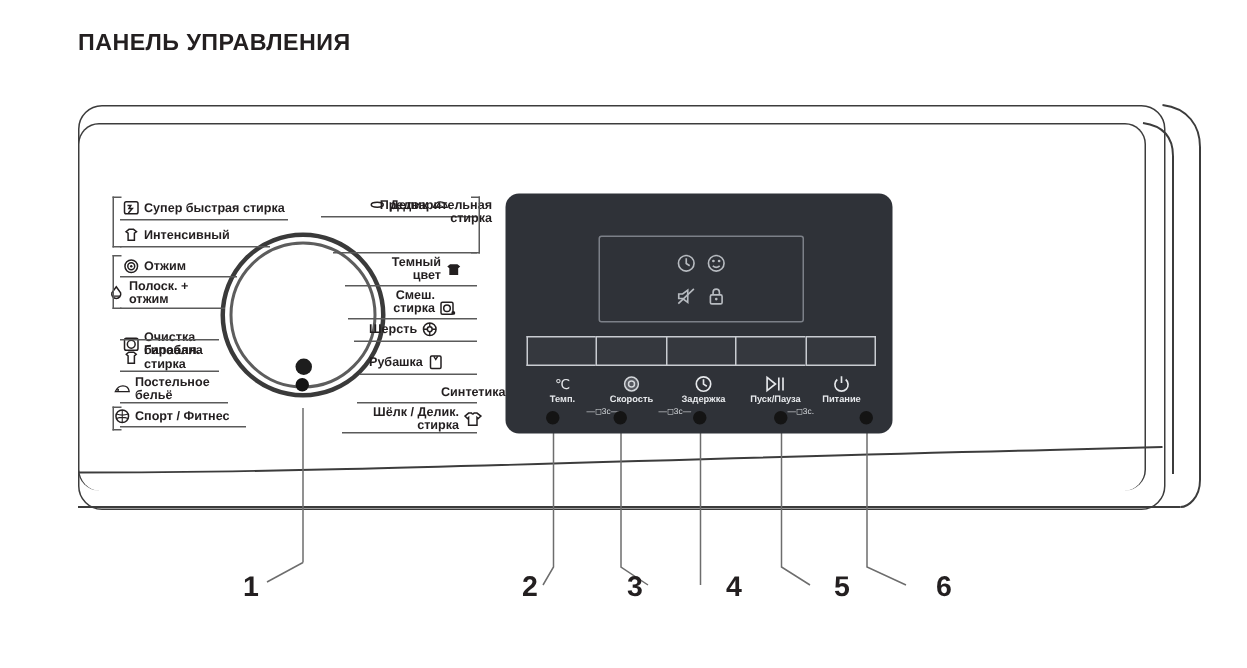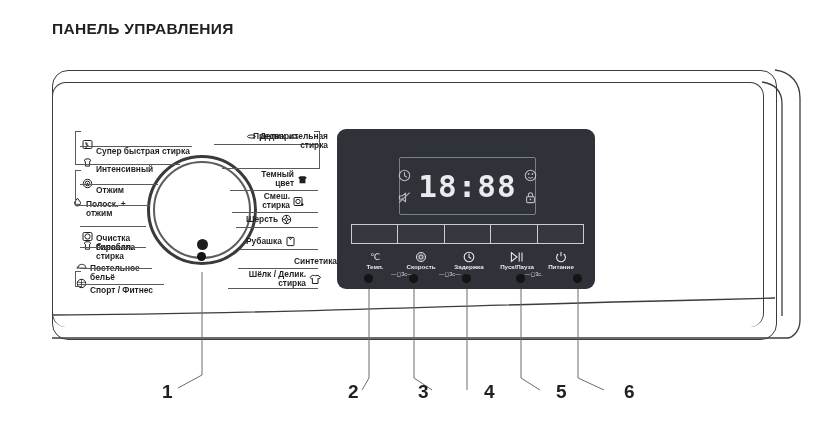--- a/index.html
+++ b/index.html
@@ -40,21 +40,21 @@
     background:#1d1d1d;border-radius:50%;
   }
   
   .prog{
     position:absolute;display:flex;align-items:center;gap:3px;
     font-size:8.4px;line-height:9.4px;color:#231f20;white-space:nowrap;
   }
   .prog.left{justify-content:flex-end;flex-direction:row;}
   .prog.right{justify-content:flex-start;flex-direction:row-reverse;}
   .prog .txt{font-weight:600;}
-  .prog.left .txt{text-align:left;margin-top:14px;}
+  .prog.left .txt{text-align:left;}
   .prog.right .txt{text-align:right;}
   .ico{
     width:11px;height:11px;flex:0 0 11px;display:block;
   }
   .ico svg{display:block;width:11px;height:11px;}
   
   .rule{position:absolute;height:0;border-top:1px solid #5a5a5a;}
   .brk{position:absolute;border:1px solid #5a5a5a;width:5px;}
   .brk.l{border-right:none;}
   .brk.r{border-left:none;}
@@ -258,21 +258,21 @@
 <div class="prog right" style="left:246px;top:170px;">
   <span class="ico">
     <svg viewBox="0 0 13 11">
         <path d="M1.4 3.4 l2.2-1.8 5.8 0 2.2 1.8 -1.6 1.4 0 5.2 -7 0 0 -5.2z" fill="#231f20"></path>
       </svg>
   </span>
   <span class="txt" style="white-space:normal;width:48px;">Темный цвет</span>
 </div>
 <div class="rule" style="left:230px;top:190px;width:88px;"></div>
 
-<div class="prog right" style="left:246px;top:192px;">
+<div class="prog right" style="left:246px;top:192px;align-items:flex-end;">
   <span class="ico">
     <svg viewBox="0 0 11 11">
         <rect x="1" y="1.5" width="8" height="8" rx="1" fill="none" stroke="#231f20" stroke-width="1"></rect>
         <circle cx="5" cy="5.5" r="2.2" fill="none" stroke="#231f20" stroke-width="1"></circle>
         <circle cx="9.2" cy="8.6" r="1.3" fill="#231f20"></circle>
       </svg>
   </span>
   <span class="txt" style="white-space:normal;width:44px;">Смеш. стирка</span>
 </div>
 <div class="rule" style="left:232px;top:212px;width:86px;"></div>
@@ -331,21 +331,20 @@
           </svg>
       </span>
       <span class="lcd-ico">
         <svg viewBox="0 0 13 13">
             <path d="M1.5 5 l2.6 0 3.4-2.6 0 8.2 -3.4-2.6 -2.6 0z" fill="none" stroke="#cfd3d8" stroke-width="1.1"></path>
             <path d="M1.2 11.4 L11.6 1.6" stroke="#cfd3d8" stroke-width="1.1"></path>
           </svg>
       </span>
     </div>
 
-    <div class="digits">18:88</div>
 
     <div class="lcd-side">
       <span class="lcd-ico">
         <svg viewBox="0 0 13 13">
             <circle cx="6.5" cy="6.5" r="5.2" fill="none" stroke="#cfd3d8" stroke-width="1.1"></circle>
             <circle cx="4.6" cy="5" r=".9" fill="#cfd3d8"></circle>
             <circle cx="8.4" cy="5" r=".9" fill="#cfd3d8"></circle>
             <path d="M4.2 8.2 q2.3 2 4.6 0" stroke="#cfd3d8" stroke-width="1.1" fill="none"></path>
           </svg>
       </span>

